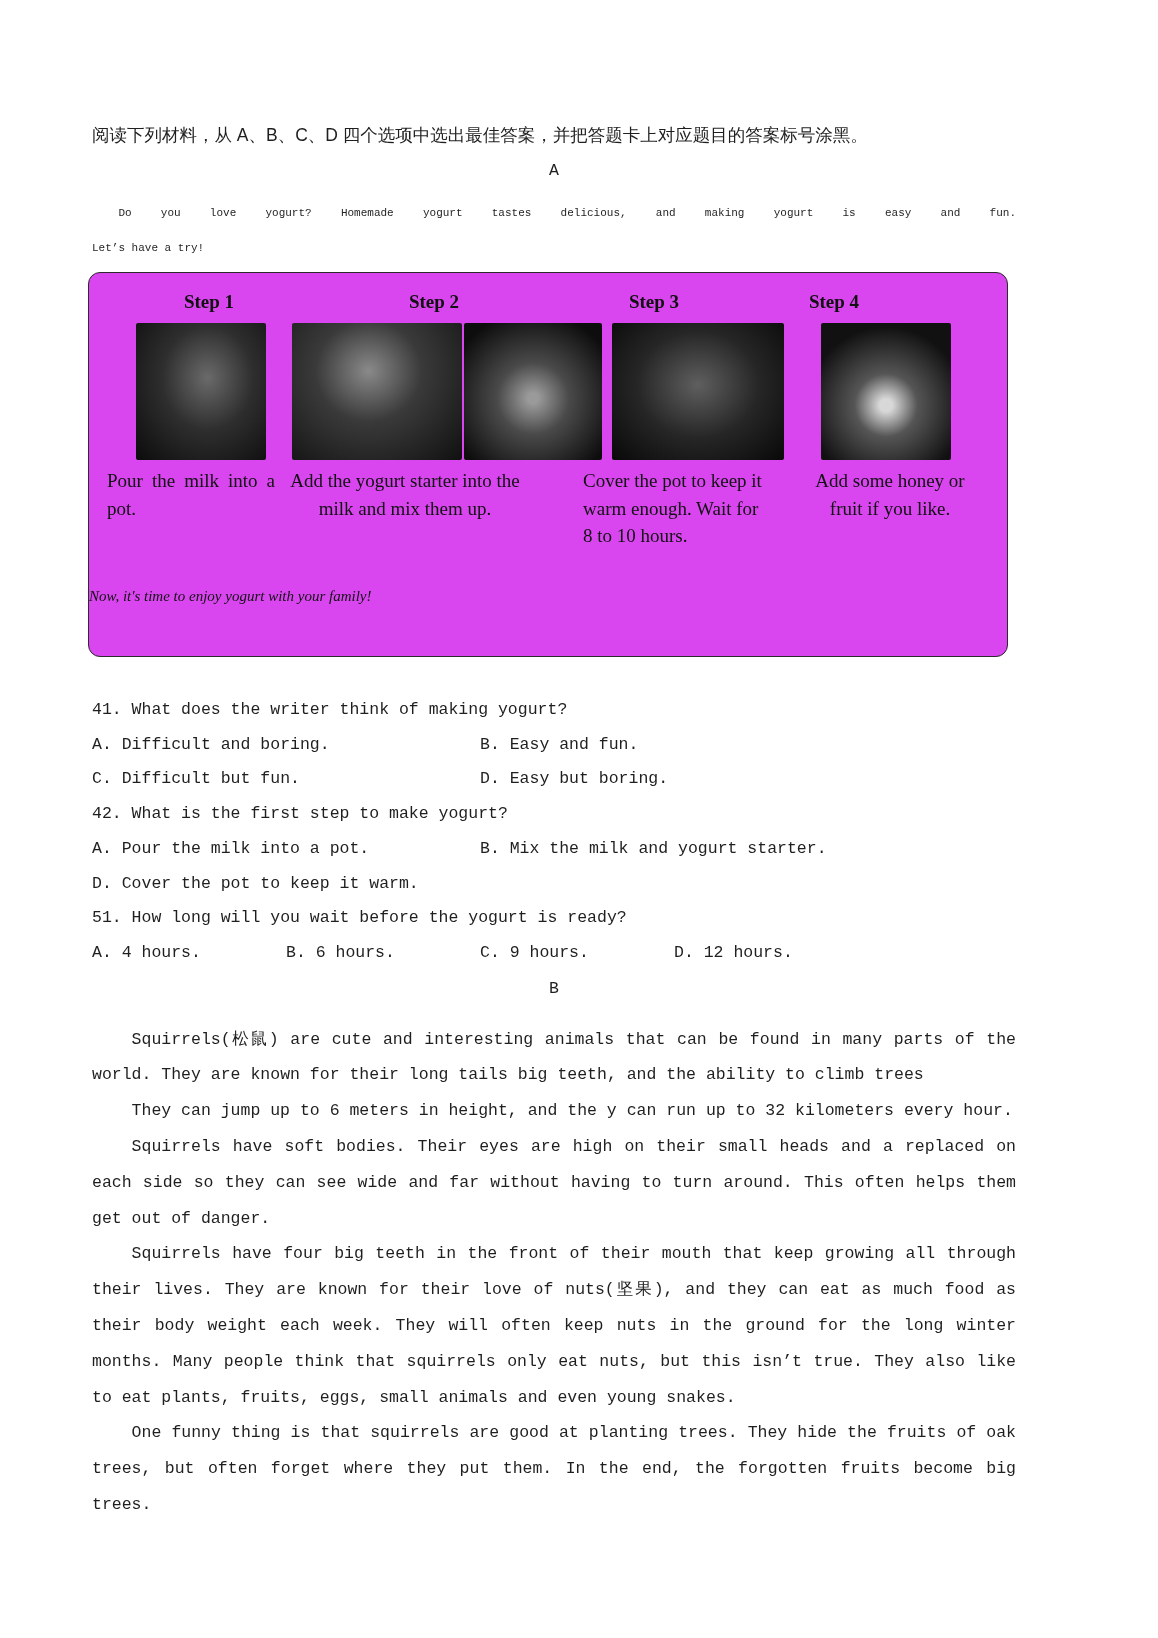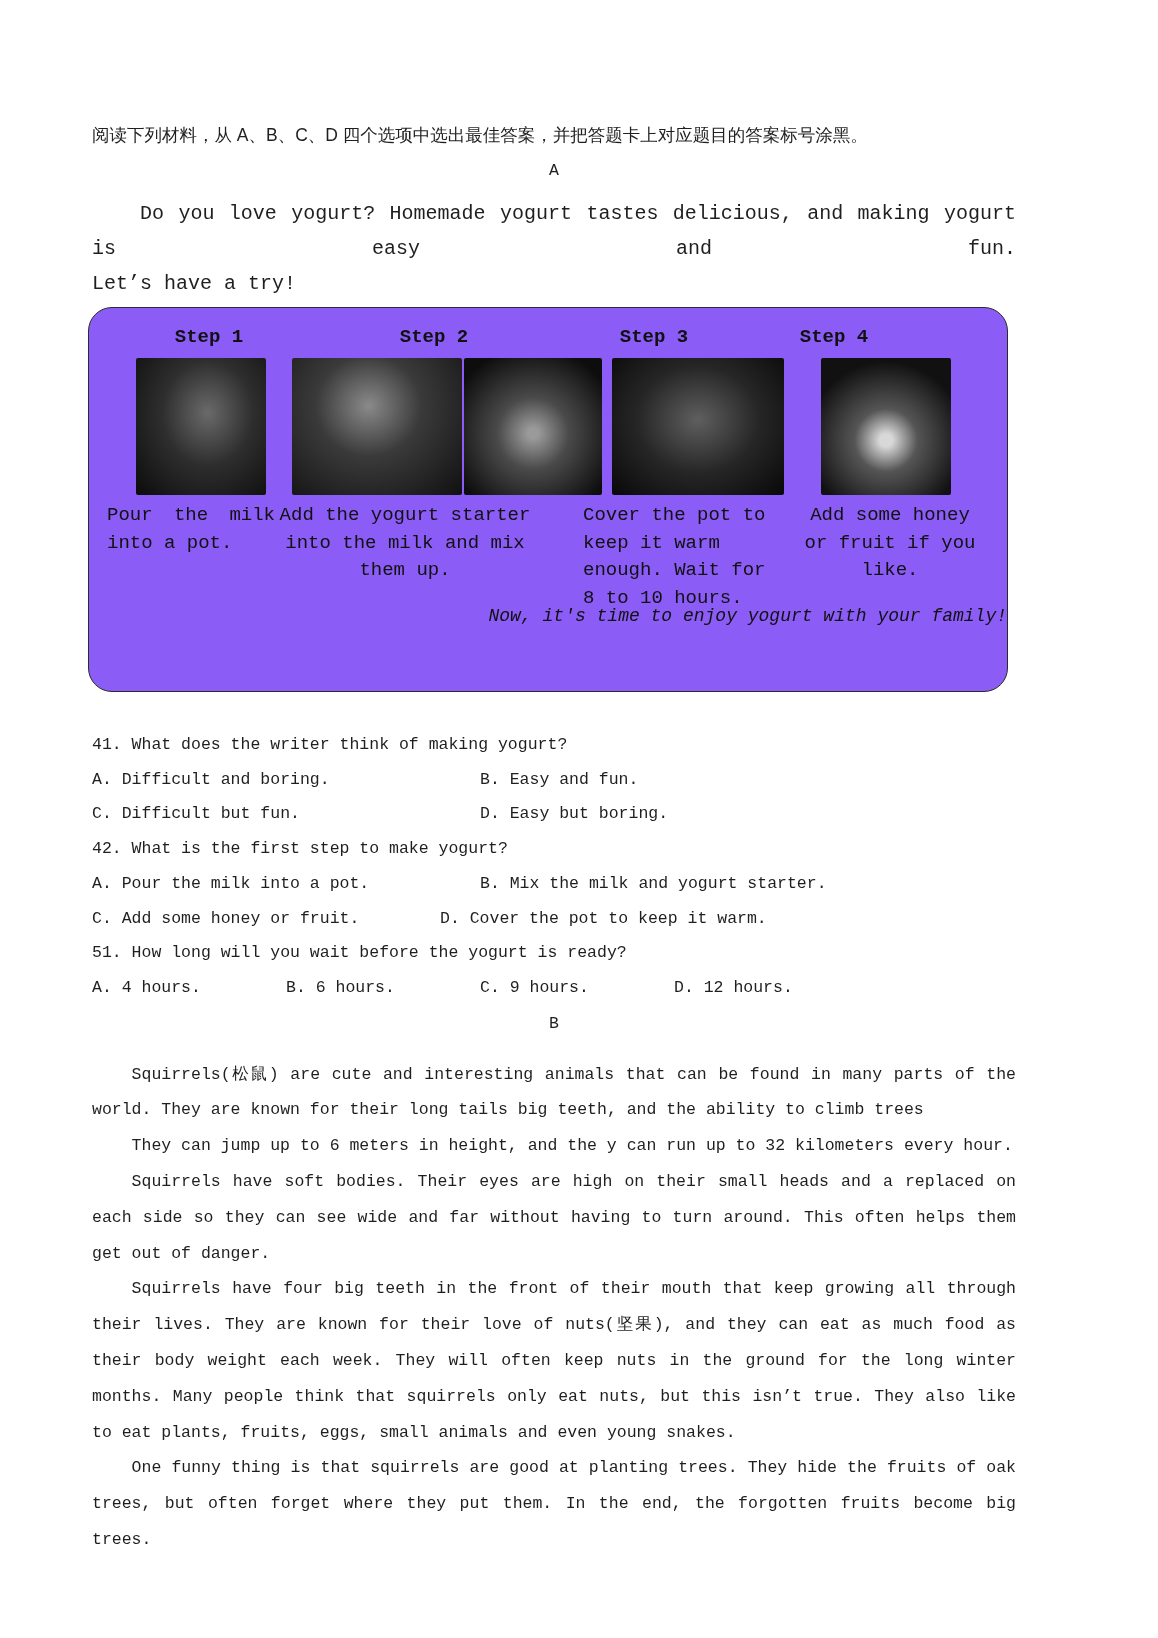--- a/index.html
+++ b/index.html
@@ -28,41 +28,41 @@
     line-height: 35px;
     white-space: nowrap;
     font-family: Liberation Sans, sans-serif;
   }
   .center-label {
     text-align: center;
     font-size: 16.5px;
     line-height: 35px;
   }
   .intro-line {
-    font-size: 20px;
+    font-size: 11px;
     line-height: 35px;
   }
   .stretch {
     text-align: justify;
     text-align-last: justify;
   }
   .indent { text-indent: 4ch; }
 
   
   .steps-box {
     position: relative;
     margin-top: 6px;
     margin-left: -4px;
     width: 920px;
     height: 385px;
     border: 1.6px solid #2b2b2b;
-    border-radius: 24px;
+    border-radius: 12px;
     box-sizing: border-box;
-    background: #8b5cf6;
-    font-family: Liberation Mono, monospace;
+    background: #d946ef;
+    font-family: Liberation Serif, serif;
   }
   .step-title {
     position: absolute;
     top: 18px;
     text-align: center;
     font-weight: bold;
     font-size: 19px;
     color: #111;
   }
   .t1 { left: 30px;  width: 180px; }
@@ -94,26 +94,26 @@
     line-height: 27.5px;
     color: #111;
   }
   .c1 { left: 18px;  width: 168px; text-align: justify; }
   .c2 { left: 182px; width: 268px; text-align: center; }
   .c3 { left: 494px; width: 188px; text-align: left; }
   .c4 { left: 710px; width: 182px; text-align: center; }
 
   .box-footer {
     position: absolute;
-    top: 298px;
+    top: 315px;
     left: 0;
     width: 100%;
-    text-align: right;
+    text-align: left;
     font-style: italic;
-    font-size: 18px;
+    font-size: 15px;
     color: #111;
   }
 
   
   .questions { margin-top: 36px; }
   .opt-row { display: flex; }
   .opt-row .col-a { display: inline-block; width: 388px; }
   .opt-row .col-a.narrow { width: 348px; }
   .opt-row .col4 { display: inline-block; width: 194px; }
   .opt-row .col4:last-child { width: auto; }
@@ -175,21 +175,20 @@
         </div>
       </div>
 
       <div>
         <div class="line">42. What is the first step to make yogurt?</div>
         <div class="line opt-row">
           <span class="col-a">A. Pour the milk into a pot.</span>
           <span>B. Mix the milk and yogurt starter.</span>
         </div>
         <div class="line opt-row">
-          <span class="col-a narrow">C. Add some honey or fruit.</span>
           <span>D. Cover the pot to keep it warm.</span>
         </div>
       </div>
 
       <div>
         <div class="line">51. How long will you wait before the yogurt is ready?</div>
         <div class="line opt-row">
           <span class="col4">A. 4 hours.</span>
           <span class="col4">B. 6 hours.</span>
           <span class="col4">C. 9 hours.</span>

